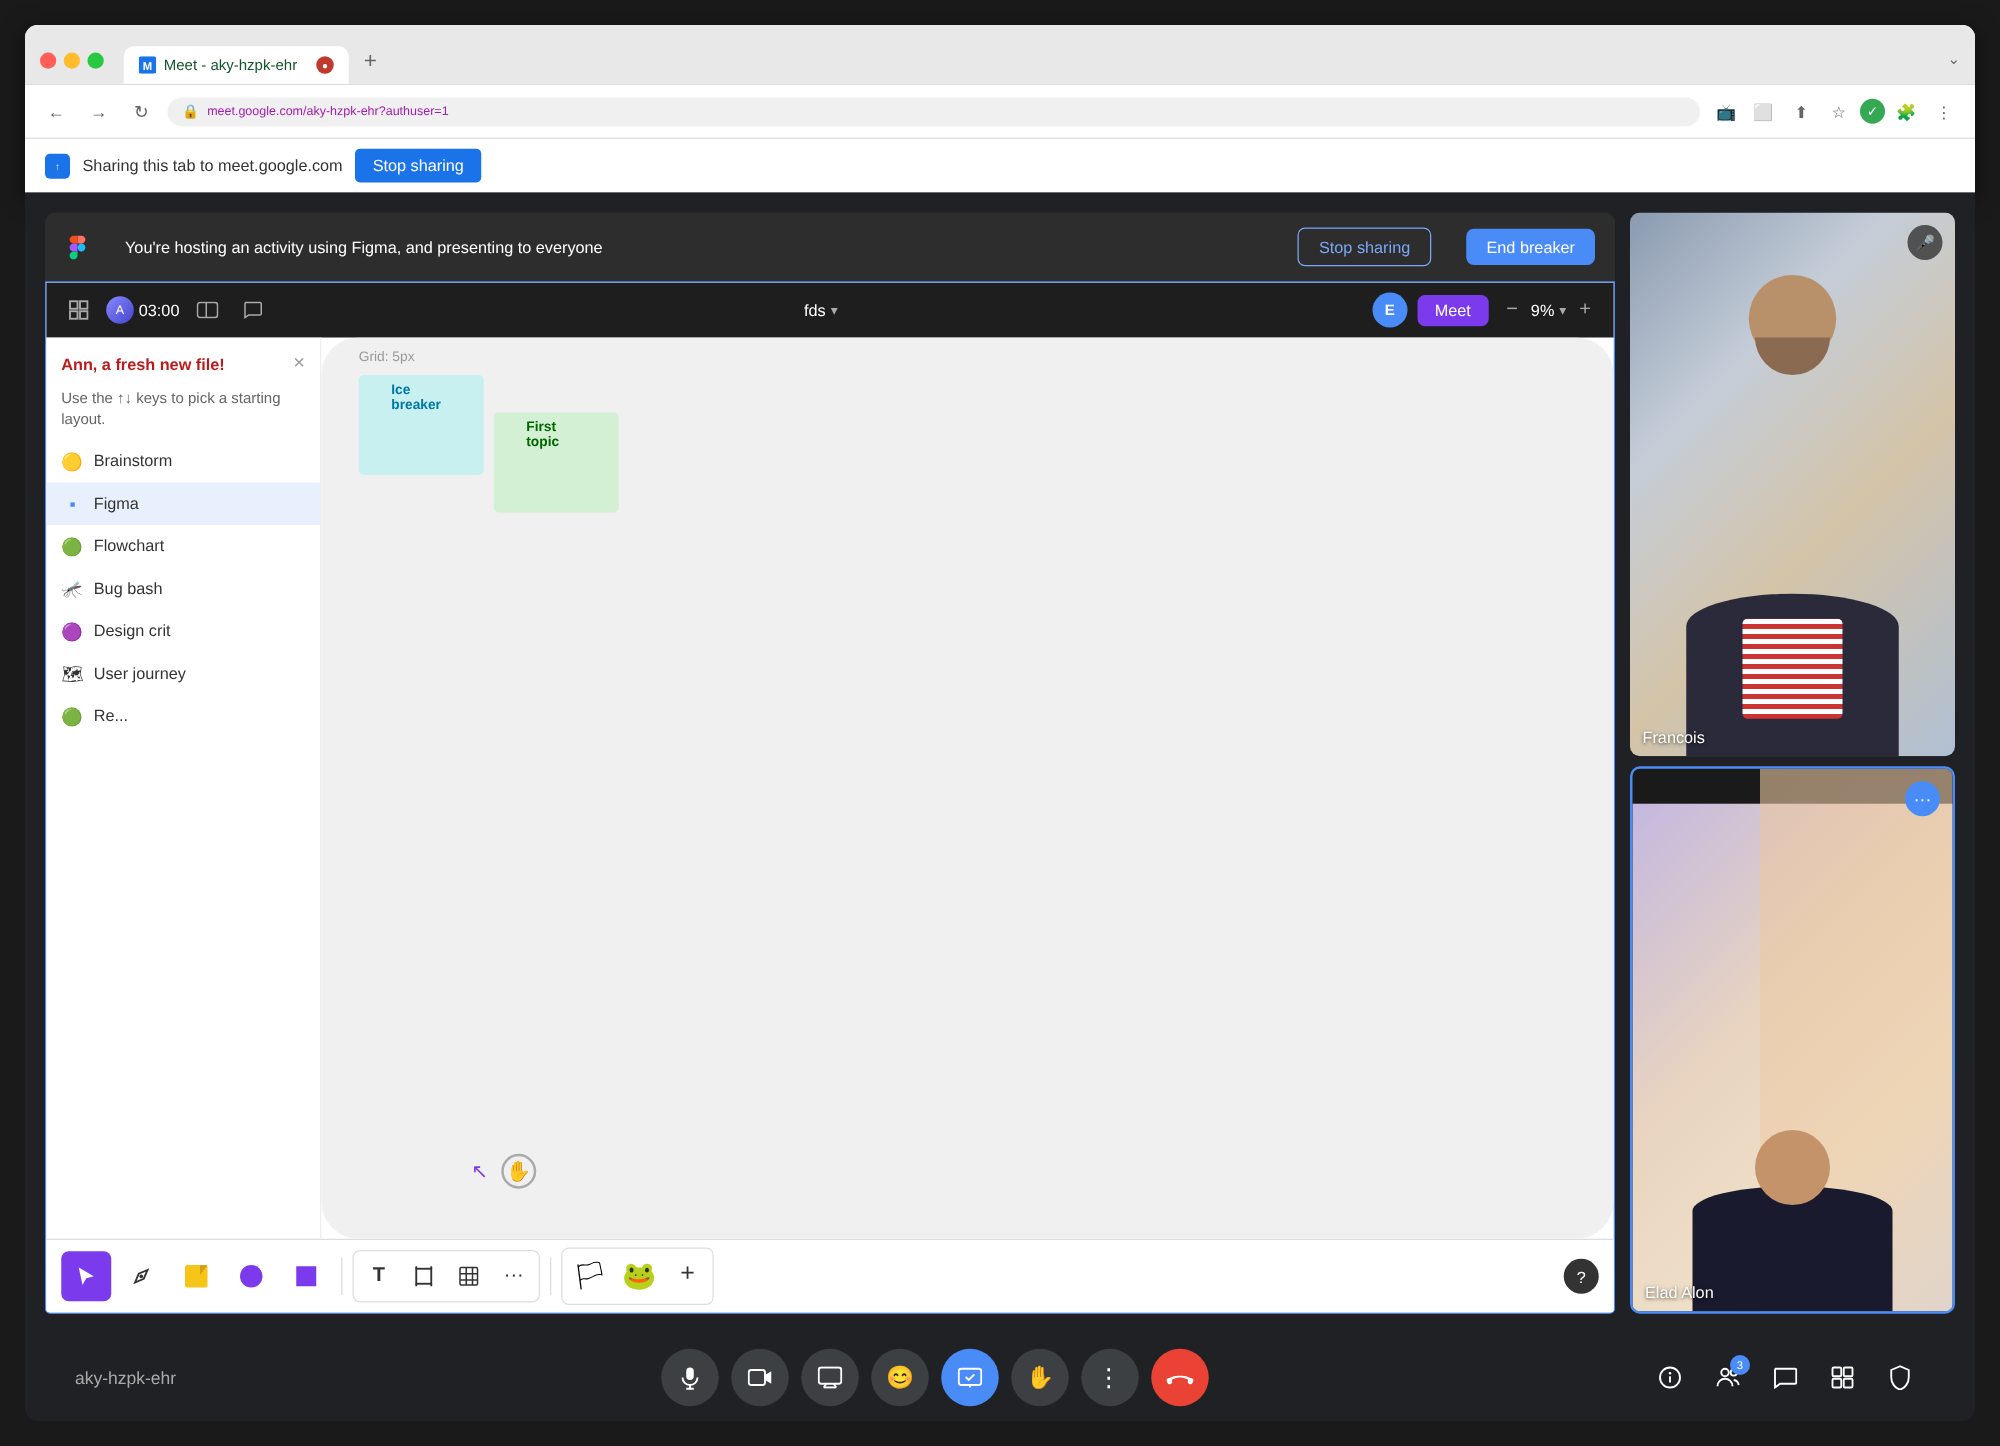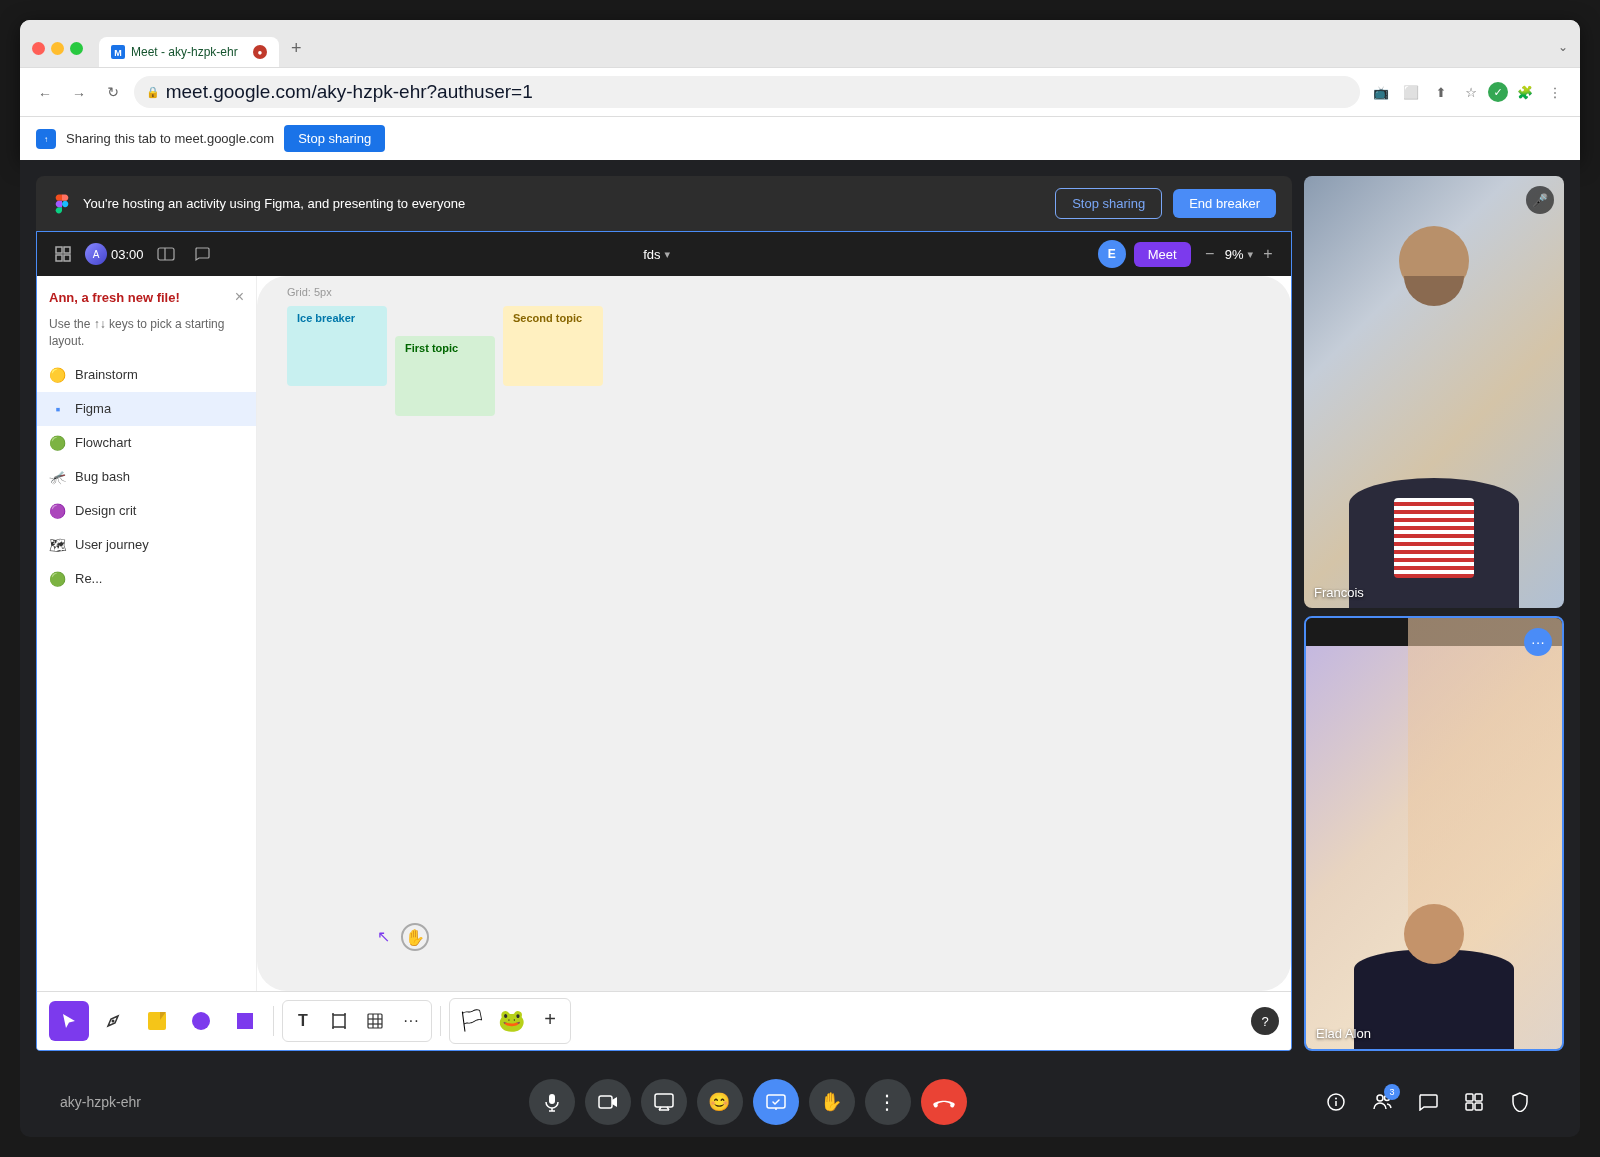--- a/index.html
+++ b/index.html
@@ -201,21 +201,21 @@
       gap: 0;
       min-width: 0;
     }
 
     .figma-banner {
       background: #2d2d2d;
       border-radius: 8px 8px 0 0;
       padding: 12px 16px;
       display: flex;
       align-items: center;
-      gap: 11px;
+      gap: 28px;
       flex-shrink: 0;
     }
 
     .figma-logo {
       width: 20px;
       height: 20px;
       flex-shrink: 0;
     }
 
     .figma-banner-text {
@@ -415,21 +415,21 @@
     .sticky-group {
       position: absolute;
       top: 30px;
       left: 30px;
       display: flex;
       gap: 8px;
     }
 
     .sticky-card {
       border-radius: 4px;
-      padding: 6px 10px;
+      padding: 6px 26px;
       font-size: 12px;
       font-weight: 500;
       width: 100px;
       height: 80px;
     }
 
     .sticky-ice { background: #c8f0f0; color: #0077aa; }
     .sticky-first { background: #d4f0d4; color: #006600; margin-top: 30px; }
     .sticky-second { background: #fff0c0; color: #886600; }
 
@@ -651,21 +651,21 @@
       <span style="color:#666;font-size:12px;">⌄</span>
     </div>
   </div>
 
   <div class="browser-toolbar">
     <div class="nav-btn">←</div>
     <div class="nav-btn">→</div>
     <div class="nav-btn">↻</div>
     <div class="address-bar">
       <span class="lock-icon">🔒</span>
-      <span style="font-size:19px;color:#0f172a">meet.google.com/aky-hzpk-ehr?authuser=1</span>
+      <span style="font-size:10px;color:#a21caf">meet.google.com/aky-hzpk-ehr?authuser=1</span>
     </div>
     <div class="toolbar-actions">
       <div class="toolbar-icon">📺</div>
       <div class="toolbar-icon">⬜</div>
       <div class="toolbar-icon">⬆</div>
       <div class="toolbar-icon">☆</div>
       <div class="toolbar-icon" style="width:20px;height:20px;border-radius:50%;background:#34a853;color:white;font-size:11px;display:flex;align-items:center;justify-content:center;">✓</div>
       <div class="toolbar-icon">🧩</div>
       <div class="toolbar-icon">⋮</div>
     </div>
@@ -791,23 +791,20 @@
 
           <div class="figma-canvas">
             <div class="canvas-label">Grid: 5px</div>
             <div class="sticky-group">
               <div class="sticky-card sticky-ice">
                 <div style="font-size:11px;font-weight:600;color:#0077aa;">Ice breaker</div>
               </div>
               <div class="sticky-card sticky-first">
                 <div style="font-size:11px;font-weight:600;color:#006600;">First topic</div>
               </div>
-              <div class="sticky-card sticky-second">
-                <div style="font-size:11px;font-weight:600;color:#886600;">Second topic</div>
-              </div>
             </div>
 
             <div style="position:absolute;bottom:40px;left:120px;display:flex;align-items:center;gap:4px;">
               <div style="width:20px;height:20px;color:#7c3aed;font-size:16px;">↖</div>
               <div style="width:28px;height:28px;border:2px solid #aaa;border-radius:50%;display:flex;align-items:center;justify-content:center;font-size:16px;">✋</div>
             </div>
           </div>
         </div>
 
         <div class="figma-bottom-toolbar">

